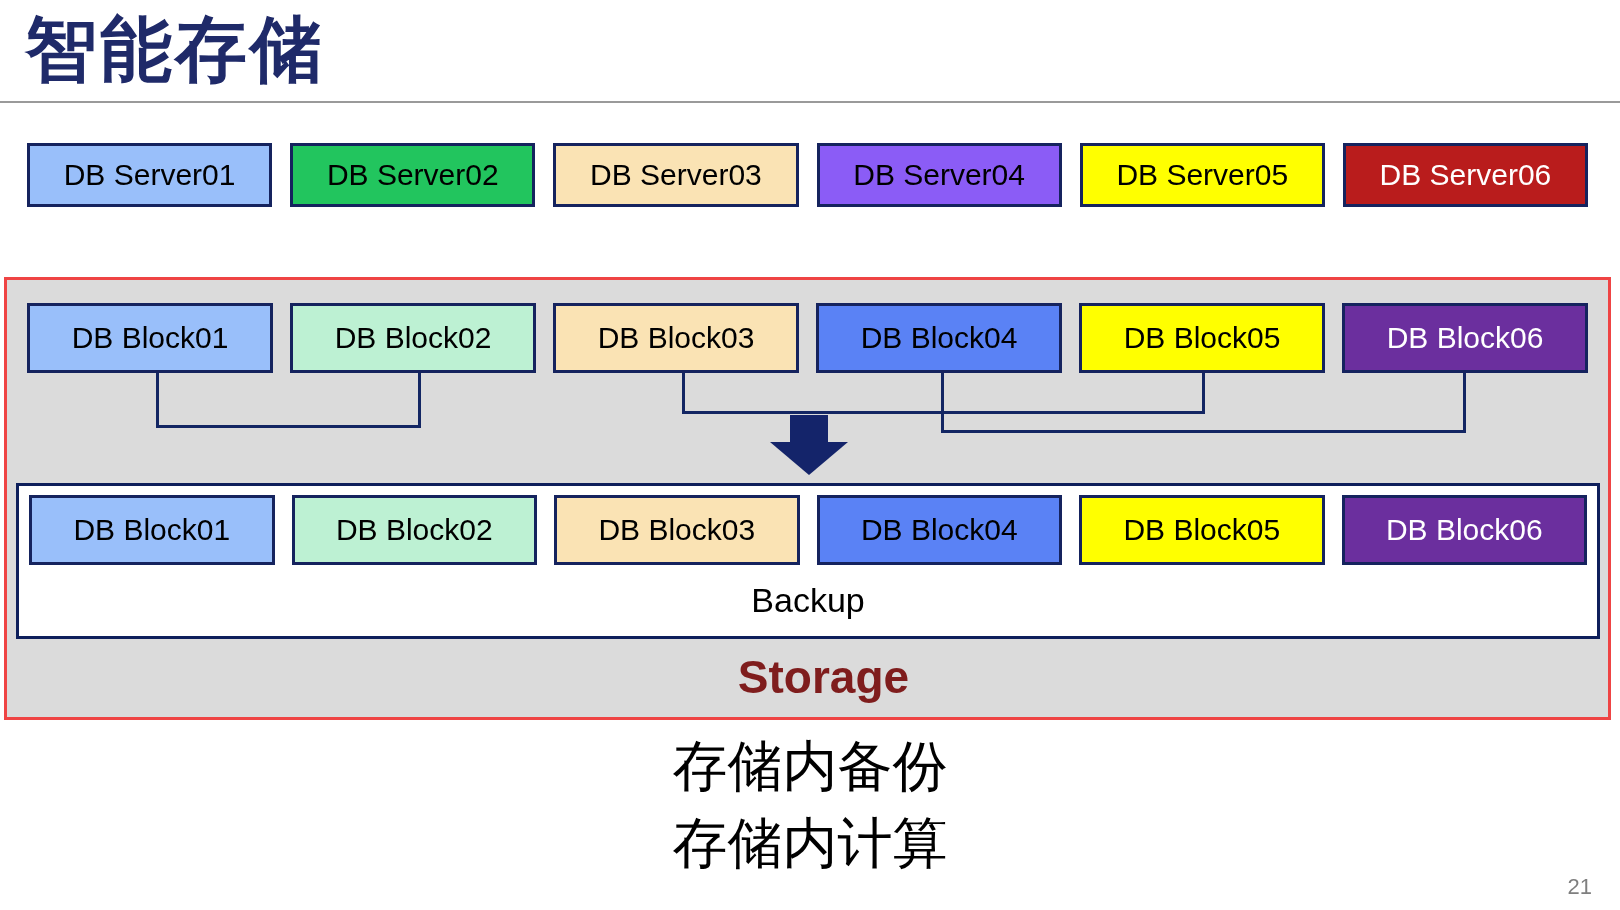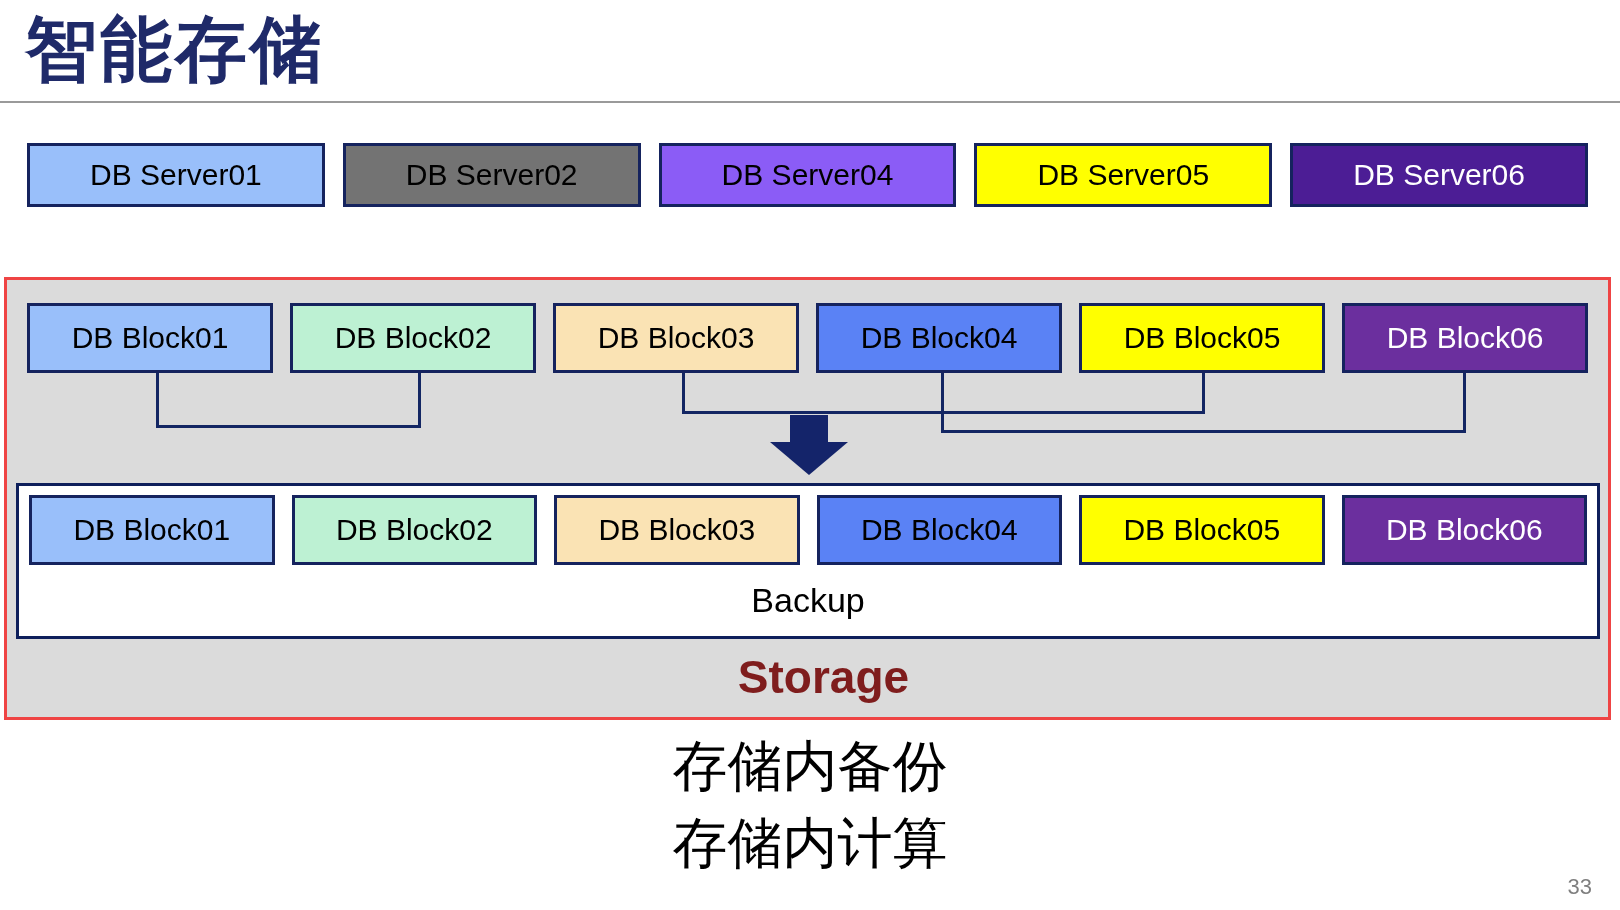--- a/index.html
+++ b/index.html
@@ -59,24 +59,25 @@
 </head>
 <body>
 
 <div class="slide">
 
   <div class="title">智能存储</div>
   <div class="title-rule"></div>
 
   <div class="row servers">
     <div class="box" style="background-color: rgb(153, 191, 250); color: rgb(0, 0, 0);">DB Server01</div>
-    <div class="box" style="background-color: #737373; color: rgb(0, 0, 0);">DB Server02</div>
+    <div class="box" style="background-color: #22c55e; color: rgb(0, 0, 0);">DB Server02</div>
+    <div class="box" style="background-color: rgb(250, 227, 180); color: rgb(0, 0, 0);">DB Server03</div>
     <div class="box" style="background-color: #8b5cf6; color: rgb(0, 0, 0);">DB Server04</div>
     <div class="box" style="background-color: rgb(255, 255, 0); color: rgb(0, 0, 0); text-align: center;">DB Server05</div>
-    <div class="box" style="background-color: #4c1d95; color: rgb(255, 255, 255);">DB Server06</div>
+    <div class="box" style="background-color: #b91c1c; color: rgb(255, 255, 255);">DB Server06</div>
   </div>
 
   <div class="panel">
 
     <div class="row blocks-top">
       <div class="box" style="background-color: rgb(153, 191, 250); color: rgb(0, 0, 0);">DB Block01</div>
       <div class="box" style="background-color: rgb(189, 241, 211); color: rgb(0, 0, 0);">DB Block02</div>
       <div class="box" style="background-color: rgb(250, 227, 180); color: rgb(0, 0, 0);">DB Block03</div>
       <div class="box" style="background-color: rgb(90, 130, 245); color: rgb(0, 0, 0);">DB Block04</div>
       <div class="box" style="background-color: rgb(255, 255, 0); color: rgb(0, 0, 0);">DB Block05</div>
@@ -113,14 +114,14 @@
     </div>
 
     <div class="storage-label">Storage</div>
   </div>
 
   <div class="caption">
     <div>存储内备份</div>
     <div>存储内计算</div>
   </div>
 
-  <div class="page-number">33</div>
+  <div class="page-number">21</div>
 </div>
 
 </body></html>

